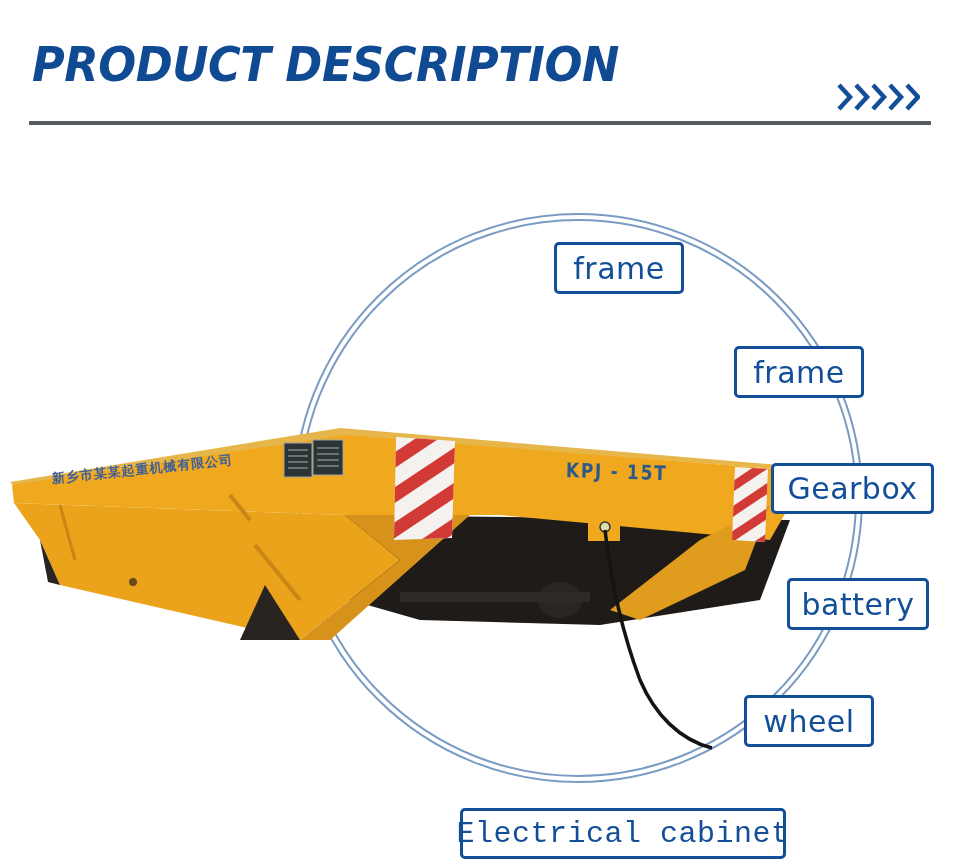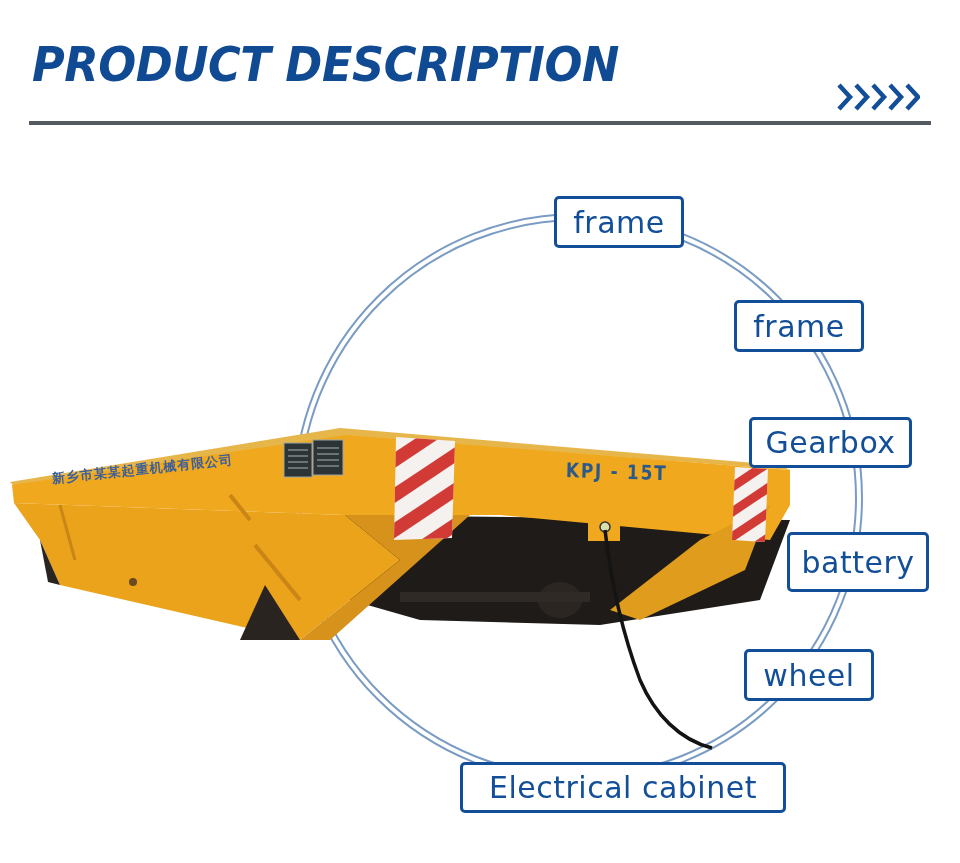--- a/index.html
+++ b/index.html
@@ -12,20 +12,21 @@
   }
   .chevrons { position:absolute; left:836px; top:82px; width:84px; height:30px; }
   .rule { position:absolute; left:29px; top:121px; width:902px; height:4px; background:#555a60; }
   .scene { position:absolute; left:0; top:0; width:960px; height:863px; }
   .label-box {
     position:absolute; box-sizing:border-box; background:#ffffff;
     border:3px solid #124f98; border-radius:5px;
     color:#124f98; font-family:"DejaVu Sans", sans-serif; font-size:30px;
     display:flex; align-items:center; justify-content:center; white-space:nowrap;
     letter-spacing:0.5px;
+    margin-top:46px;
   }
   .model-text {
     position:absolute; left:566px; top:458px; font-family:"DejaVu Sans", sans-serif;
     font-weight:bold; font-size:20px; color:#2b5a8a; letter-spacing:2px;
     transform:scaleX(0.85) rotate(1.5deg); transform-origin:left center;
   }
   .company-text {
     position:absolute; left:52px; top:470px; font-size:13px; font-weight:bold;
     color:#3c5f9a; transform:rotate(-6deg); transform-origin:left center; letter-spacing:1px;
   }
@@ -127,24 +128,24 @@
 
 <div class="company-text">新乡市某某起重机械有限公司</div>
 <div class="model-text">KPJ - 15T</div>
 
 <div class="label-box" style="left:554px; top:196px; width:130px; height:52px;">
   <span>frame</span>
 </div>
 <div class="label-box" style="left:734px; top:300px; width:130px; height:52px;">
   <span>frame</span>
 </div>
-<div class="label-box" style="left:749px; top:417px; width:163px; height:51px;">
+<div class="label-box" style="left:771px; top:417px; width:163px; height:51px;">
   <span>Gearbox</span>
 </div>
-<div class="label-box" style="left:787px; top:532px; width:142px; height:60px;">
+<div class="label-box" style="left:787px; top:532px; width:142px; height:52px;">
   <span>battery</span>
 </div>
 <div class="label-box" style="left:744px; top:649px; width:130px; height:52px;text-align:right;">
   <span>wheel</span>
 </div>
-<div class="label-box" style="left:460px; top:762px; width:326px; height:51px;">
+<div class="label-box" style="left:460px; top:762px; width:326px; height:51px;font-family:Liberation Mono, monospace;">
   <span>Electrical cabinet</span>
 </div>
 
 </body></html>

